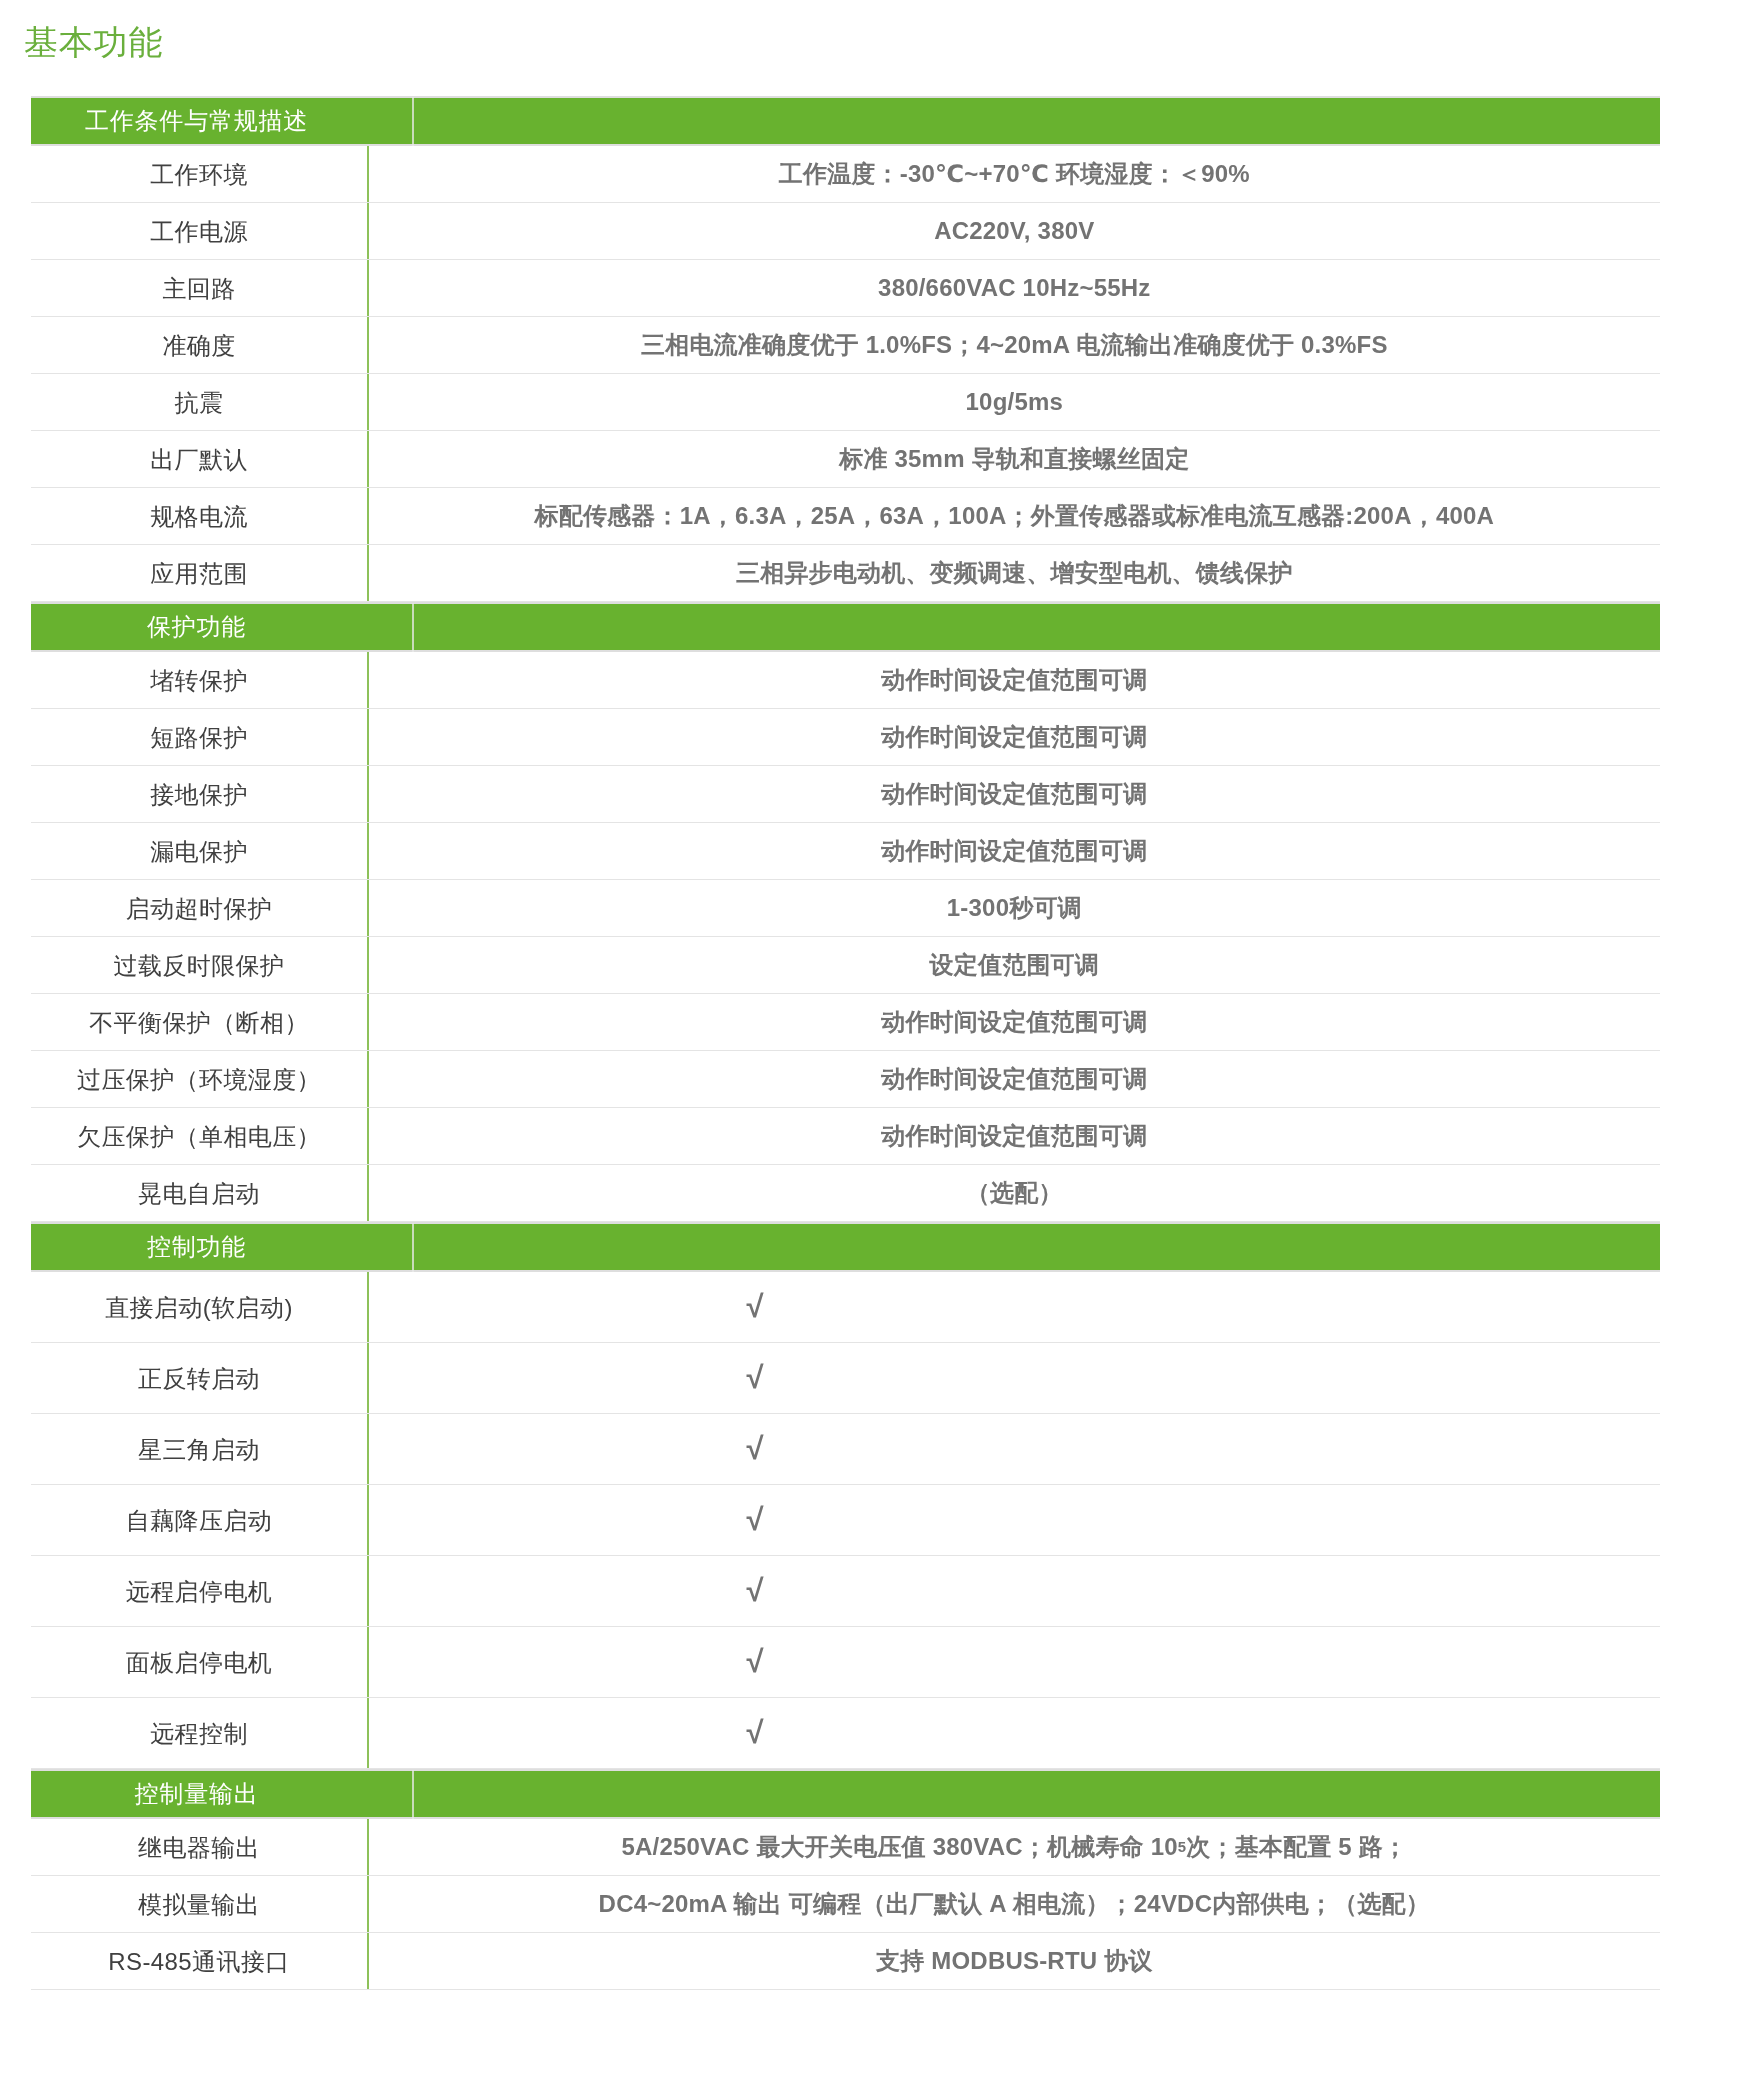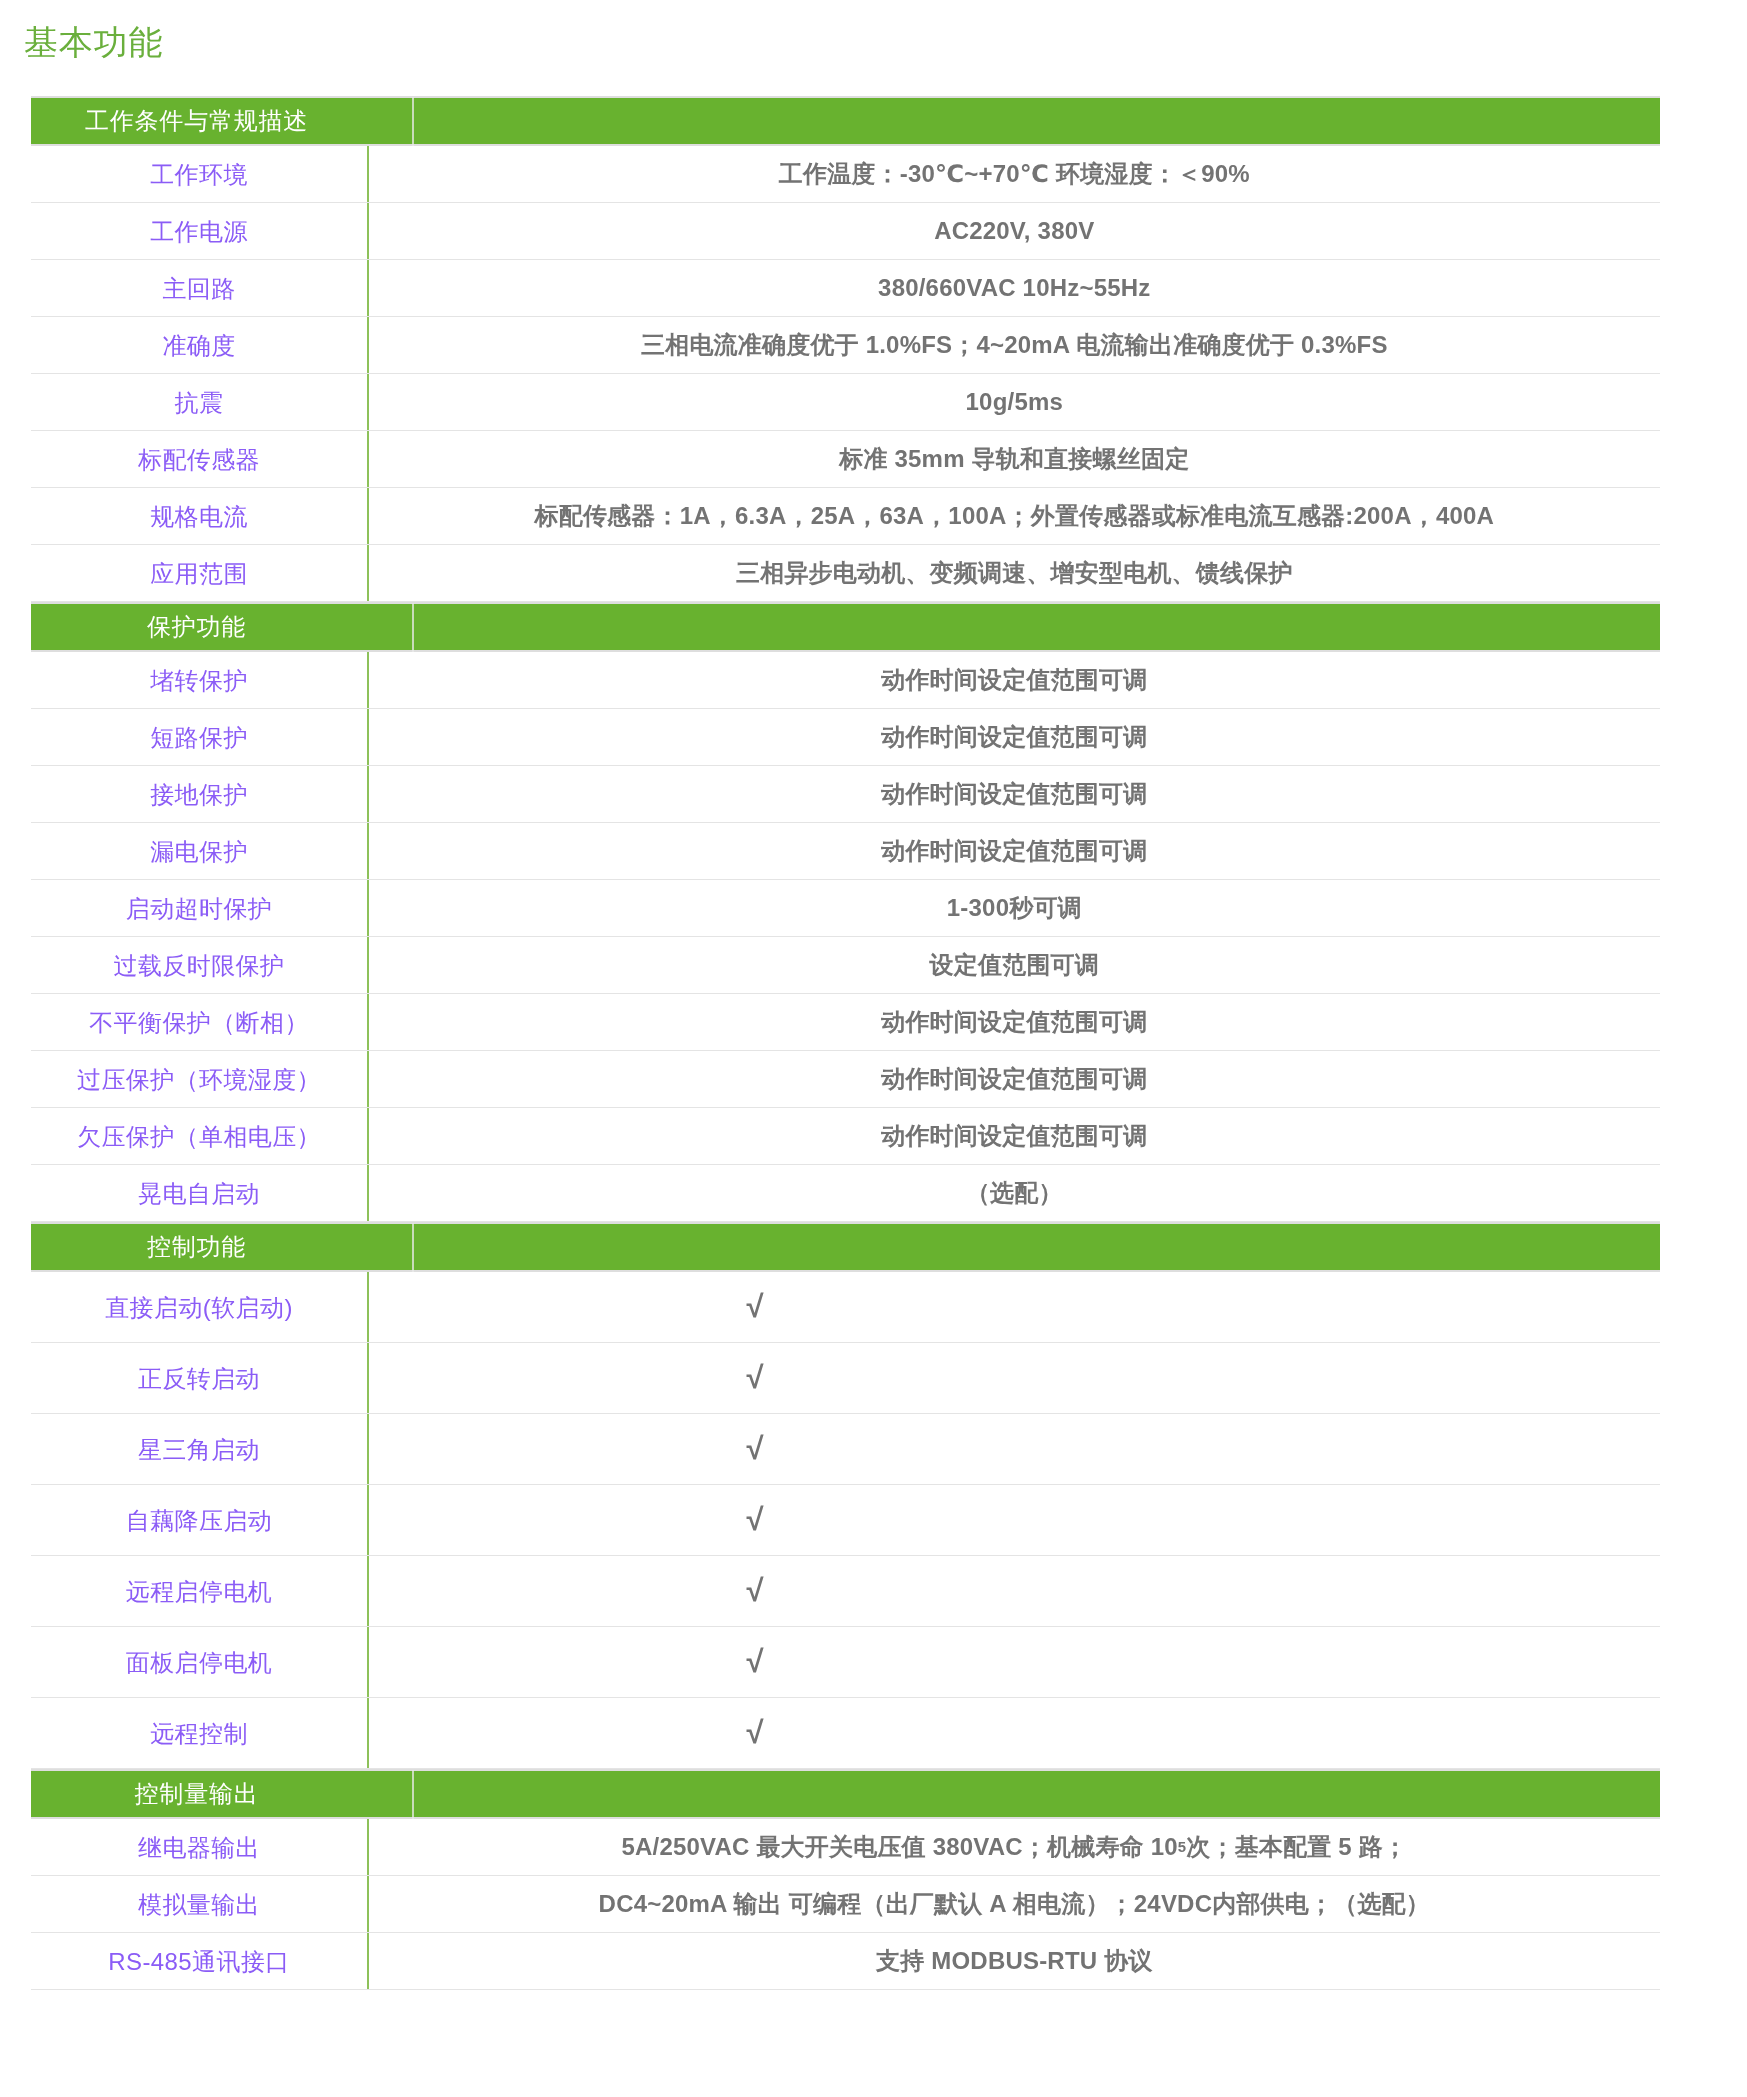--- a/index.html
+++ b/index.html
@@ -86,21 +86,21 @@
   .row:last-child { border-bottom: 1.6px solid #e4e4e4; }
 
   .cell-label {
     width: 336px;
     flex: 0 0 336px;
     display: flex;
     align-items: center;
     justify-content: center;
     font-size: 24px;
     line-height: 31px;
-    color: #8b5cf6;
+    color: #404040;
     letter-spacing: 0.4px;
     text-align: center;
     padding: 8px 6.5px;
     white-space: nowrap;
   }
 
   .vline {
     width: 1.6px;
     flex: 0 0 1.6px;
     background: #8dc15a;
@@ -166,21 +166,21 @@
         <div class="cell-label">准确度</div>
         <div class="vline"></div>
         <div class="cell-value">三相电流准确度优于 1.0%FS；4~20mA 电流输出准确度优于 0.3%FS</div>
       </div>
       <div class="row">
         <div class="cell-label">抗震</div>
         <div class="vline"></div>
         <div class="cell-value">10g/5ms</div>
       </div>
       <div class="row">
-        <div class="cell-label">标配传感器</div>
+        <div class="cell-label">出厂默认</div>
         <div class="vline"></div>
         <div class="cell-value">标准 35mm 导轨和直接螺丝固定</div>
       </div>
       <div class="row">
         <div class="cell-label">规格电流</div>
         <div class="vline"></div>
         <div class="cell-value">标配传感器：1A，6.3A，25A，63A，100A；外置传感器或标准电流互感器:200A，400A</div>
       </div>
       <div class="row">
         <div class="cell-label">应用范围</div>

